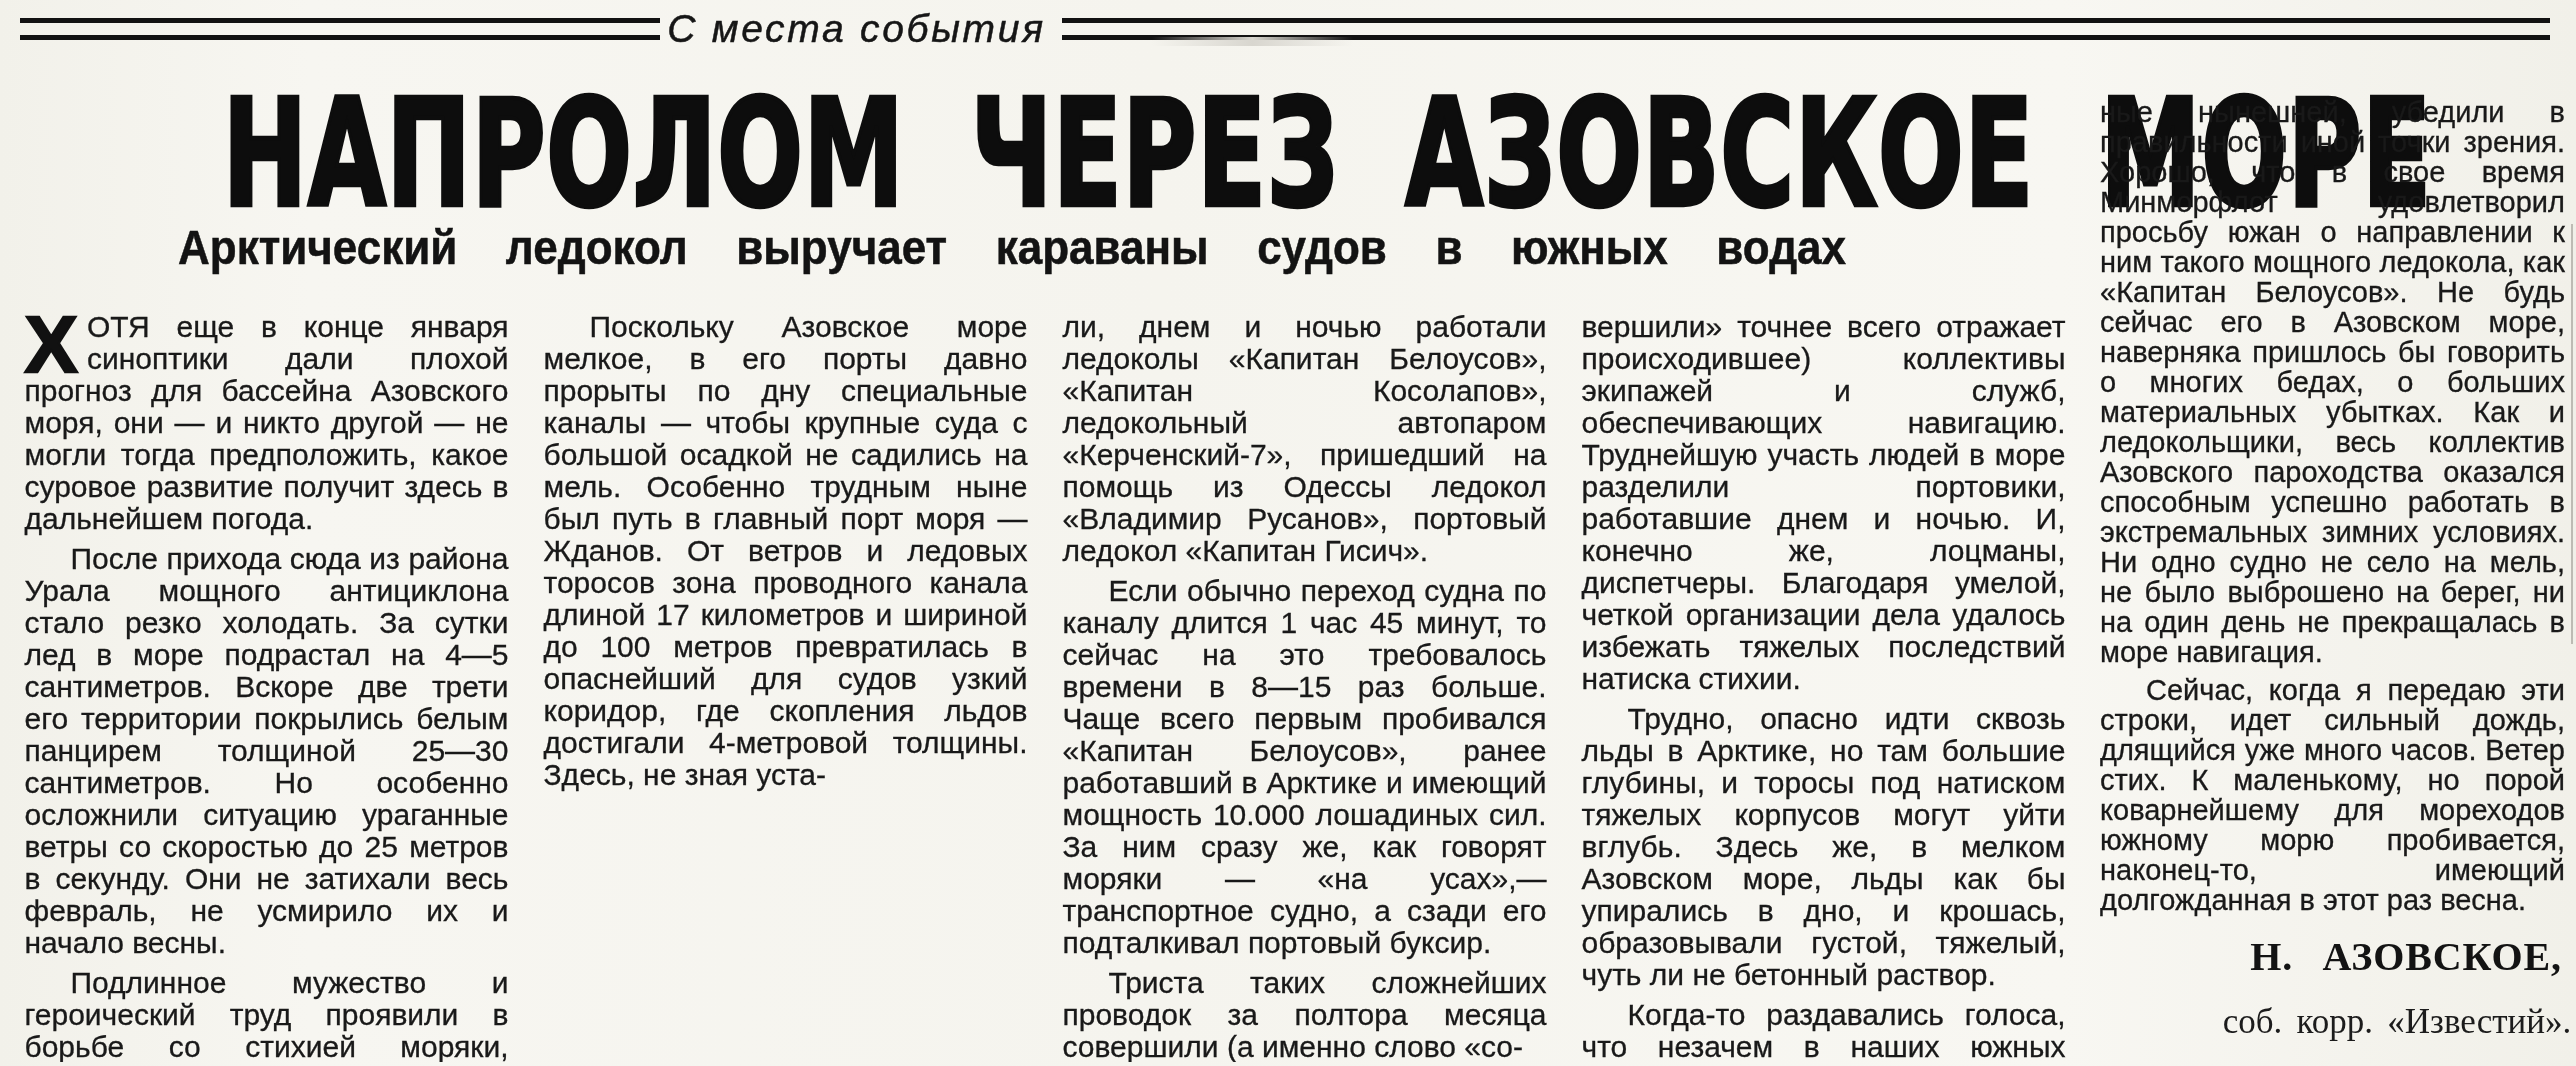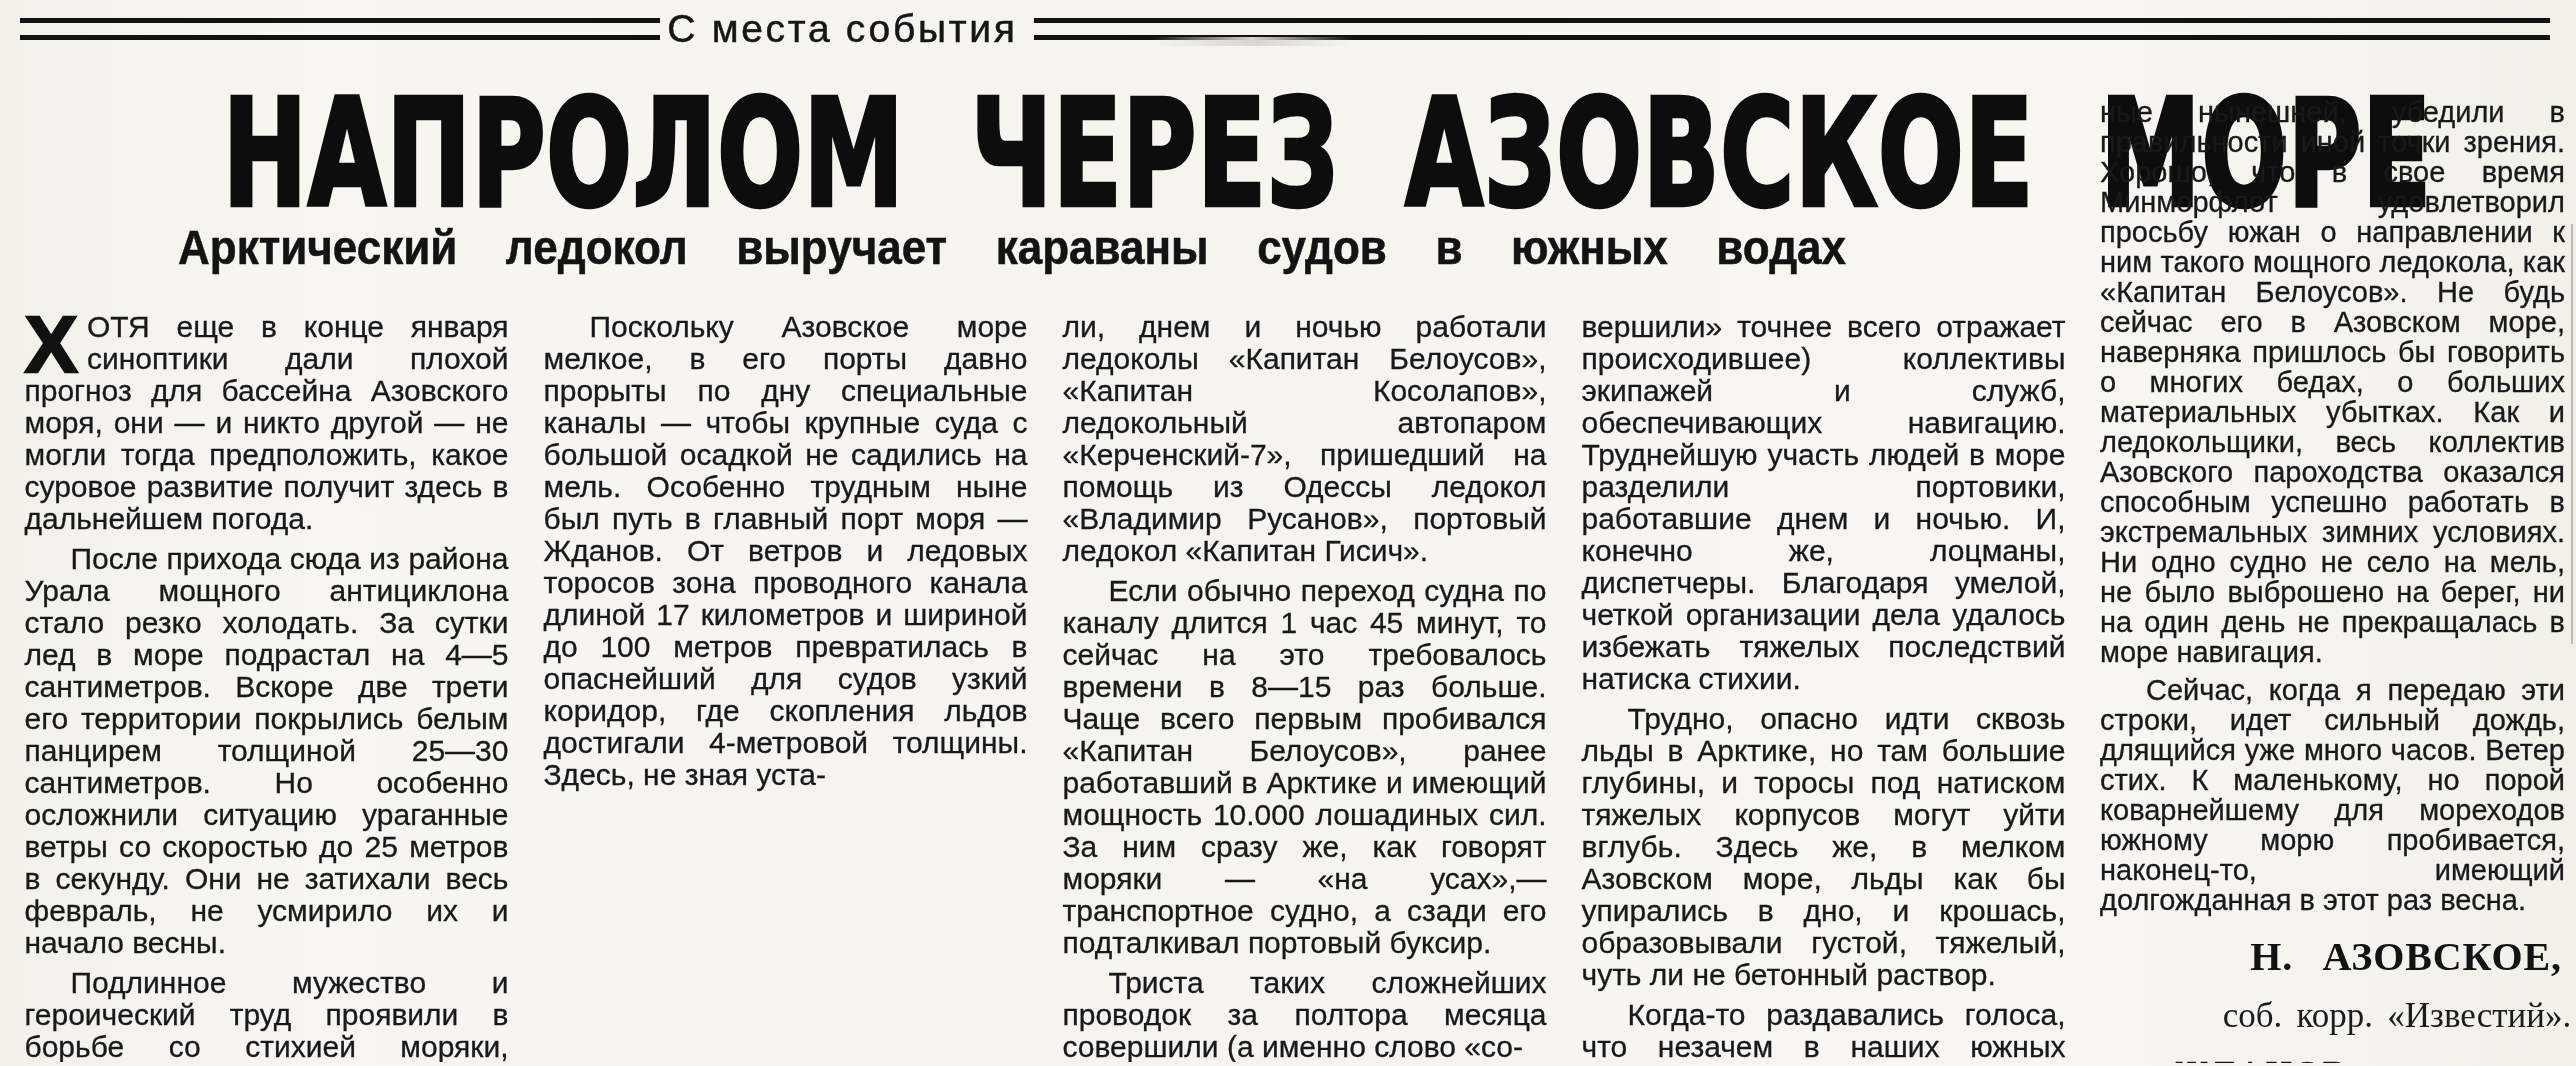--- a/index.html
+++ b/index.html
@@ -8,21 +8,21 @@
     background: linear-gradient(90deg,#f2f1ea 0%, #f7f6f1 12%, #f5f4ee 45%, #f8f7f2 80%, #f1f0e9 100%);
     font-family:"Liberation Sans", sans-serif; color:#1a1a1a;
   }
   
   .kicker-row { position:absolute; left:20px; right:25.6px; top:7.3px; height:44px;
                 display:flex; align-items:center; }
   .rule { height:12px; border-top:5.5px solid #121212; border-bottom:5.5px solid #121212; }
   .rule-left { width:640px; }
   .rule-right { flex:1; }
   .kicker-label { font-size:39px; letter-spacing:2.7px; color:#161616; white-space:nowrap;
-                  padding:0 16.5px 0 7.3px; -webkit-text-stroke:0.5px #161616; }
+                  padding:0 16.5px 0 7.3px;font-style:italic; -webkit-text-stroke:0.5px #161616; }
   
   .headline { position:absolute; left:18.3px; width:2048px; top:69px;
               font-family:"DejaVu Sans", sans-serif; font-weight:bold;
               font-size:126px; line-height:1.15; letter-spacing:0.9px; word-spacing:38px;
               white-space:nowrap; text-align:center; color:#0d0d0d;
               -webkit-text-stroke:3.7px #0d0d0d;
               transform:scale(0.80,1.18); transform-origin:center top; }
   
   .subhead { position:absolute; left:178px; width:1668px; top:221px;
              font-weight:bold; font-size:44px; color:#131313;
@@ -37,21 +37,21 @@
           color:#191919; -webkit-text-stroke:0.3px #191919; }
   .col5 .para { font-size:29px; line-height:30px; }
   .ind { text-indent:46px; }
   .dropcap { float:left; font-weight:bold; font-size:80px; line-height:60px;
              padding:3.7px 9.1px 0 0; -webkit-text-stroke:2.3px #111; color:#111; }
   
   .byline-author { font-family:"Liberation Serif", serif; font-weight:bold; font-size:40px;
                    color:#131313; text-align:right; padding-right:11px; word-spacing:18.3px;
                    margin-top:18.3px; letter-spacing:0.9px; }
   .byline-role { font-family:"Liberation Serif", serif; font-size:35px; color:#1c1c1c;
-                 text-align:right; padding-right:1.8px; margin-top:16px; word-spacing:5.5px; }
+                 text-align:right; padding-right:1.8px; margin-top:22px; word-spacing:5.5px; }
   .dateline { font-family:"Liberation Serif", serif; font-size:37px; color:#161616;
               text-align:left; padding-left:48px; margin-top:16.5px; letter-spacing:1.8px;
               -webkit-text-stroke:0.4px #161616; }
   
   .edge-line { position:absolute; right:2.7px; top:224px; height:420px; width:2.7px;
                background:#bdbbb4; }
   .smudge { position:absolute; left:1152px; top:37px; width:201px; height:9.1px;
             background:linear-gradient(90deg, transparent, #d8d6cf, transparent); }
 </style>
 </head>

